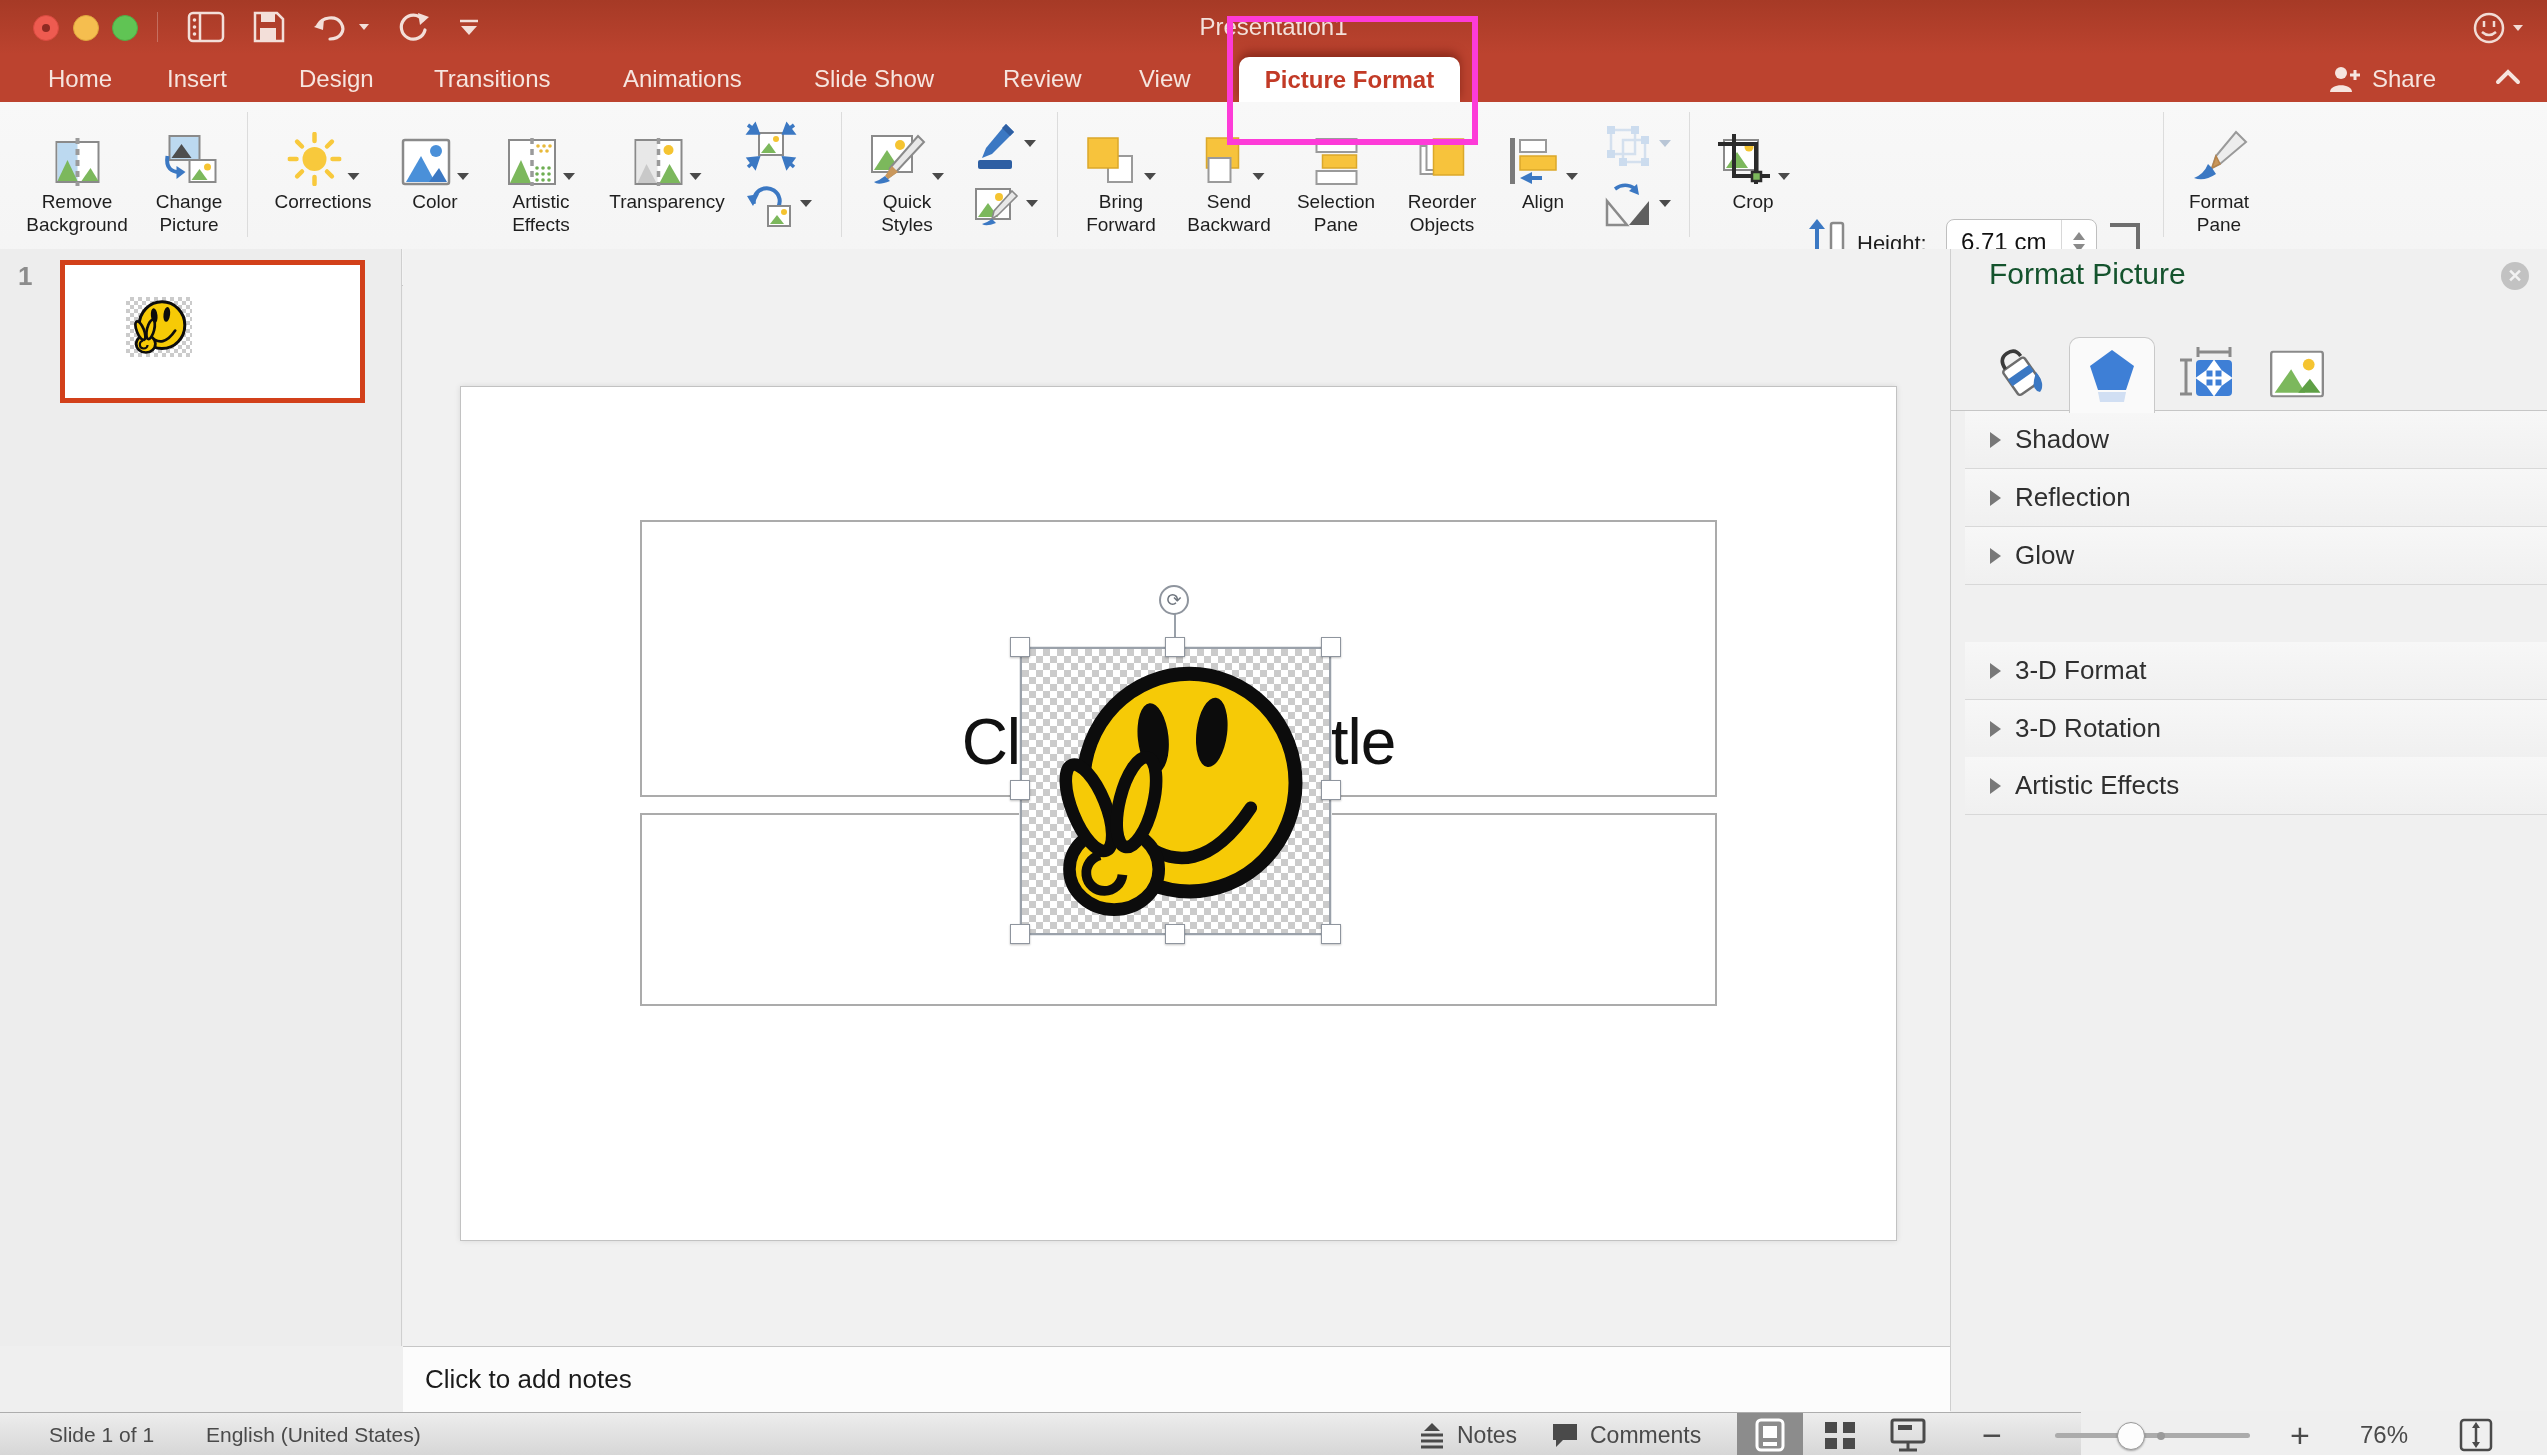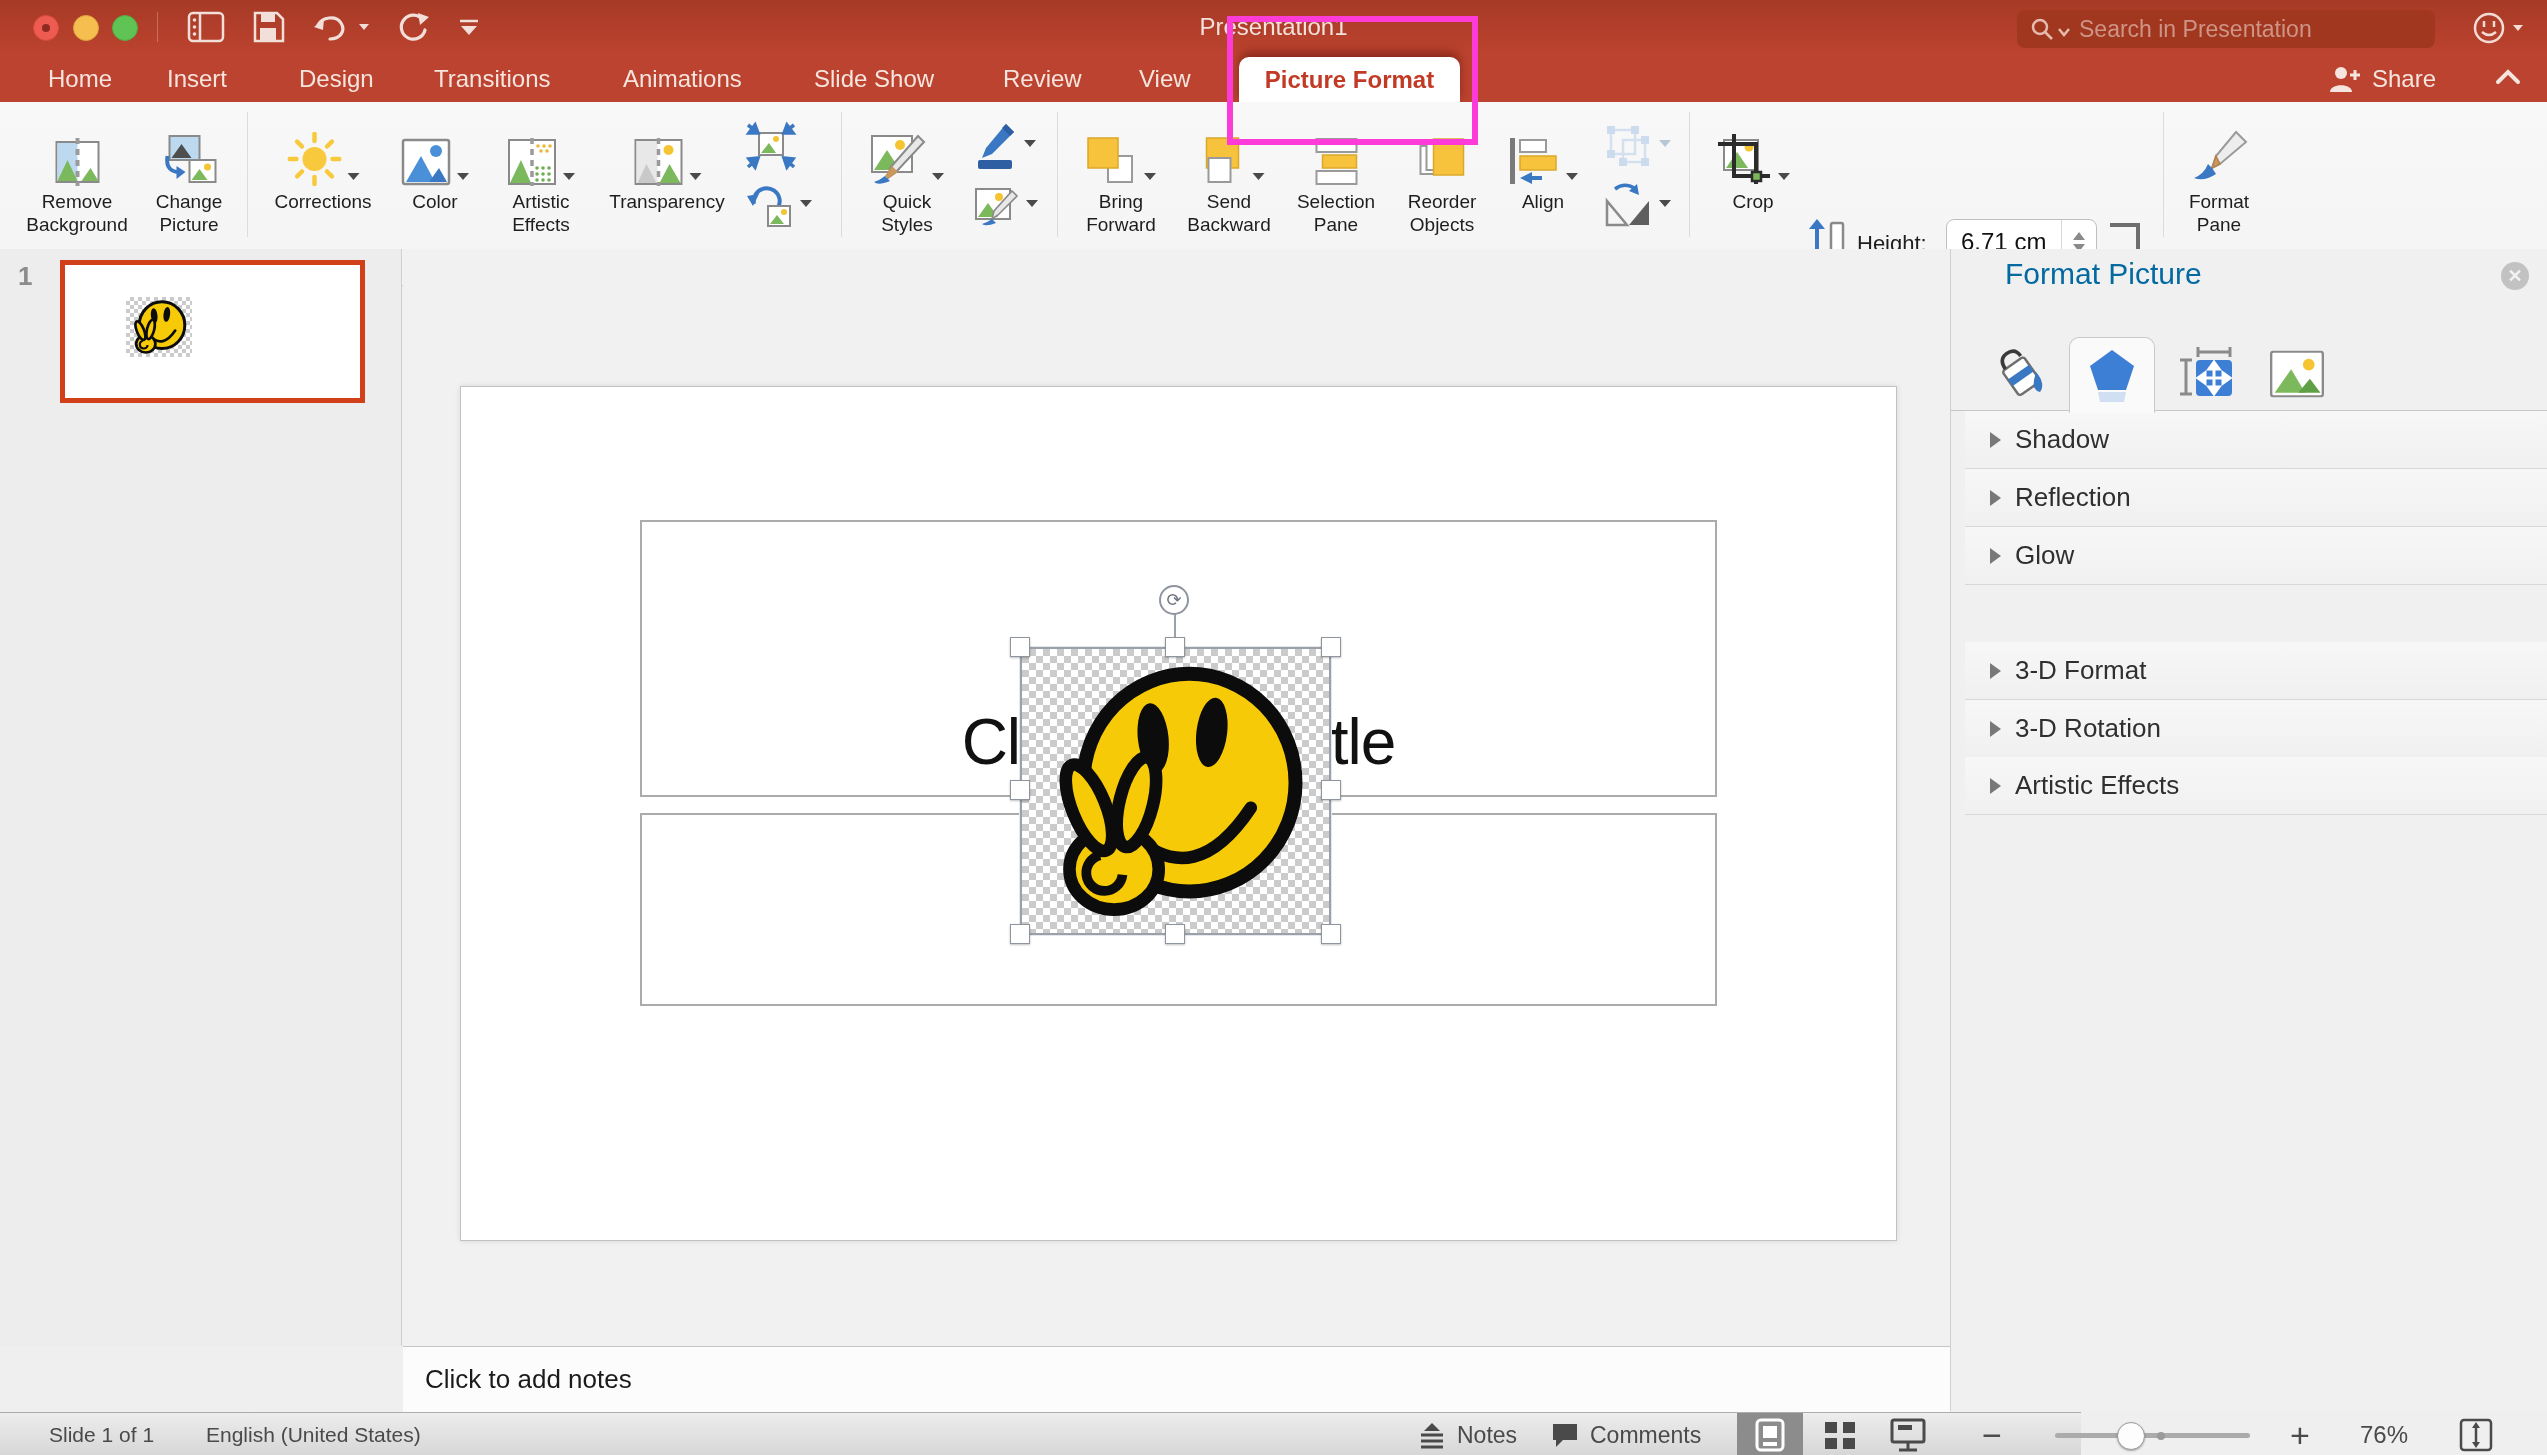--- a/index.html
+++ b/index.html
@@ -68,21 +68,21 @@
   #pic-widget{left:559px;top:260px;width:311px;height:288px;background-image:conic-gradient(#CBCBCB 25%,#fff 0 50%,#CBCBCB 0 75%,#fff 0);background-size:14px 14px;border:2px solid #9AA1AA;box-sizing:border-box;box-shadow:0 0 0 1px #E6E8EA;}
   .handle{position:absolute;width:20px;height:20px;background:#fff;border:1.5px solid #8F959E;box-sizing:border-box;box-shadow:0 1px 2px rgba(0,0,0,.25);z-index:5;}
   #rot-stem{left:713px;top:227px;width:2px;height:34px;background:#9AA1AA;}
   #rot-handle{left:698px;top:198px;width:30px;height:30px;border:2px solid #8F959E;border-radius:50%;background:#fff;box-sizing:border-box;display:flex;align-items:center;justify-content:center;color:#6E757E;font-size:18px;}
 
   #notes-pane{left:403px;top:1346px;width:1547px;height:66px;background:#FCFCFC;border-top:1px solid #C6C6C6;box-sizing:border-box;display:flex;align-items:center;}
   #notes-text{margin-left:22px;font-size:26px;color:#1B1B1B;}
 
   
   #format-panel{left:1950px;top:249px;width:597px;height:1162px;background:#F0F0F0;border-left:1px solid #CFCFCF;box-sizing:border-box;}
-  #fp-title{left:38px;top:8px;font-size:30px;color:#0369a1;margin-left:16px;}
+  #fp-title{left:38px;top:8px;font-size:30px;color:#14532d;}
   #fp-close{left:550px;top:13px;width:28px;height:28px;border-radius:50%;background:#C2C2C2;color:#F2F2F2;display:flex;align-items:center;justify-content:center;font-size:18px;font-weight:700;}
   .fp-tab{position:absolute;top:88px;width:86px;height:74px;display:flex;align-items:center;justify-content:center;}
   #fp-tab-effects{left:118px;top:88px;width:86px;height:76px;background:#FAFAFA;border:1px solid #C9C9C9;border-bottom:none;border-radius:10px 10px 0 0;box-sizing:border-box;z-index:3;}
   #fp-tabline{left:0;top:161px;width:597px;height:1px;background:#C6C6C6;}
   .fp-row{position:absolute;left:14px;width:596px;height:58px;background:linear-gradient(#F7F7F7,#F0F0F0);border-bottom:1px solid #D8D8D8;box-sizing:border-box;display:flex;align-items:center;}
   .fp-tri{width:0;height:0;border-top:8px solid transparent;border-bottom:8px solid transparent;border-left:11px solid #787878;margin-left:25px;}
   .fp-lbl{margin-left:14px;font-size:26px;color:#2F2F2F;}
 
   
   #statusbar{left:0;top:1412px;width:2081px;height:44px;background:linear-gradient(#EDEDED,#D6D6D6);border-top:1px solid #ADADAD;box-sizing:border-box;}
@@ -155,30 +155,20 @@
   </div>
   <div class="abs tbar-ic" style="left:456px">
     <svg width="26" height="32" viewBox="0 0 26 32">
         <line x1="4" y1="10" x2="22" y2="10" stroke="#F3DFD9" stroke-width="2.5"></line>
         <path d="M5 15 L21 15 L13 24 Z" fill="#F3DFD9"></path>
       </svg>
   </div>
 
   <div id="win-title" class="abs">Presentation1</div>
 
-  <div id="search-box" class="abs">
-    <svg width="26" height="26" viewBox="0 0 26 26">
-        <circle cx="11" cy="11" r="7" fill="none" stroke="#E4BBAE" stroke-width="2.5"></circle>
-        <line x1="16" y1="16" x2="23" y2="23" stroke="#E4BBAE" stroke-width="2.5"></line>
-      </svg>
-    <svg width="14" height="14" viewBox="0 0 14 14" style="margin:6px 6px 0 2px">
-        <path d="M2 4 L7 10 L12 4" fill="none" stroke="#E4BBAE" stroke-width="2.5"></path>
-      </svg>
-    <input type="text" readonly="" placeholder="Search in Presentation" style="">
-  </div>
 
   <div id="account-smiley" class="abs">
     <svg width="36" height="36" viewBox="0 0 36 36">
         <circle cx="18" cy="18" r="14" fill="none" stroke="#F2DCD5" stroke-width="2.5"></circle>
         <line x1="13" y1="11" x2="13" y2="17" stroke="#F2DCD5" stroke-width="2.5"></line>
         <line x1="23" y1="11" x2="23" y2="17" stroke="#F2DCD5" stroke-width="2.5"></line>
         <path d="M11 22 Q18 28 25 22" fill="none" stroke="#F2DCD5" stroke-width="2.5"></path>
       </svg>
     <span style="display:inline-block;width:0;height:0;border-left:5px solid transparent;border-right:5px solid transparent;border-top:6px solid #F2DCD5;margin-left:6px"></span>
   </div>

